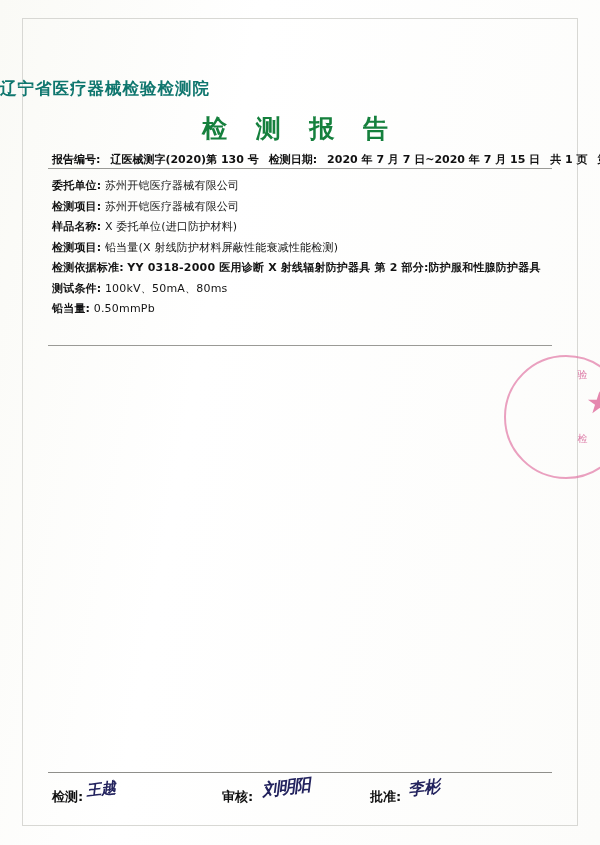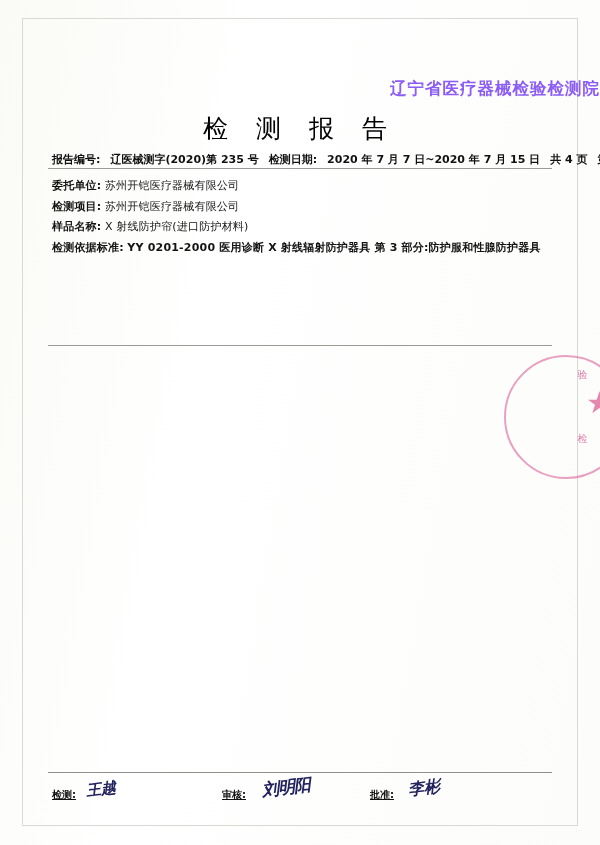--- a/index.html
+++ b/index.html
@@ -37,38 +37,38 @@
     height: 808px;
     border: 1px solid #d8d8d4;
     box-sizing: border-box;
   }
 
   .org-title {
     position: absolute;
     top: 78px;
     left: 0;
     width: 600px;
-    text-align: right;
+    text-align: left;
     font-family: "DejaVu Serif", "Liberation Serif", serif;
     font-size: 16.5px;
     font-weight: bold;
     letter-spacing: 1px;
-    color: #8b5cf6;
+    color: #0f766e;
   }
   .doc-title {
     position: absolute;
     top: 112px;
     left: 0;
     width: 600px;
     text-align: center;
     font-family: "DejaVu Serif", "Liberation Serif", serif;
     font-size: 25px;
-    font-weight: normal;
+    font-weight: bold;
     letter-spacing: 10px;
-    color: #000000;
+    color: #15803d;
   }
 
   .meta-line {
     position: absolute;
     top: 152px;
     left: 52px;
     width: 500px;
     font-size: 11px;
     font-weight: bold;
     color: #111;
@@ -120,25 +120,24 @@
   }
   .sign-row {
     position: absolute;
     top: 782px;
     left: 52px;
     width: 500px;
     height: 40px;
   }
   .sign-item {
     position: absolute;
-    font-size: 10px;
+    font-size: 13px;
     font-weight: bold;
     color: #111;
     white-space: nowrap;
-    text-decoration: underline;
   }
   .sign-1 { left: 0px; top: 6px; }
   .sign-2 { left: 170px; top: 6px; }
   .sign-3 { left: 318px; top: 6px; }
 
   .sig-scrawl {
     position: absolute;
     font-family: "DejaVu Serif", "Liberation Serif", serif;
     color: #23235e;
     font-style: italic;
@@ -202,41 +201,53 @@
 <body>
 
 <div class="page">
   <div class="paper-tint"></div>
   <div class="doc-border"></div>
 
   <div class="org-title">辽宁省医疗器械检验检测院</div>
   <div class="doc-title">检 测 报 告</div>
 
   <div class="meta-line">
-    <span class="seg">报告编号:</span><span class="seg">辽医械测字(2020)第 235 号</span><span class="seg">检测日期:</span><span class="seg">2020 年 7 月 7 日~2020 年 7 月 15 日</span><span class="seg">共 4 页</span><span class="seg">第 1 页</span>
+    <span class="seg">报告编号:</span><span class="seg">辽医械测字(2020)第 130 号</span><span class="seg">检测日期:</span><span class="seg">2020 年 7 月 7 日~2020 年 7 月 15 日</span><span class="seg">共 1 页</span><span class="seg">第 1 页</span>
   </div>
 
   <div class="rule top"></div>
 
   <div class="fields">
     <div class="field">
       <span class="label">委托单位:</span>
       <span class="value">苏州开铠医疗器械有限公司</span>
     </div>
     <div class="field">
       <span class="label">检测项目:</span>
       <span class="value">苏州开铠医疗器械有限公司</span>
     </div>
     <div class="field">
       <span class="label">样品名称:</span>
-      <span class="value">X 射线防护帘(进口防护材料)</span>
+      <span class="value">X 委托单位(进口防护材料)</span>
+    </div>
+    <div class="field">
+      <span class="label">检测项目:</span>
+      <span class="value">铅当量(X 射线防护材料屏蔽性能衰减性能检测)</span>
     </div>
     <div class="field">
       <span class="label">检测依据标准:</span>
-      <span class="value bolder">YY 0201-2000 医用诊断 X 射线辐射防护器具 第 3 部分:防护服和性腺防护器具</span>
+      <span class="value bolder">YY 0318-2000 医用诊断 X 射线辐射防护器具 第 2 部分:防护服和性腺防护器具</span>
+    </div>
+    <div class="field">
+      <span class="label">测试条件:</span>
+      <span class="value">100kV、50mA、80ms</span>
+    </div>
+    <div class="field">
+      <span class="label">铅当量:</span>
+      <span class="value">0.50mmPb</span>
     </div>
   </div>
 
   <div class="rule bottom"></div>
 
   <div class="stamp"></div>
   <div class="stamp-text">验</div>
   <div class="stamp-text-2">检</div>
   <div class="stamp-star">★</div>
 

